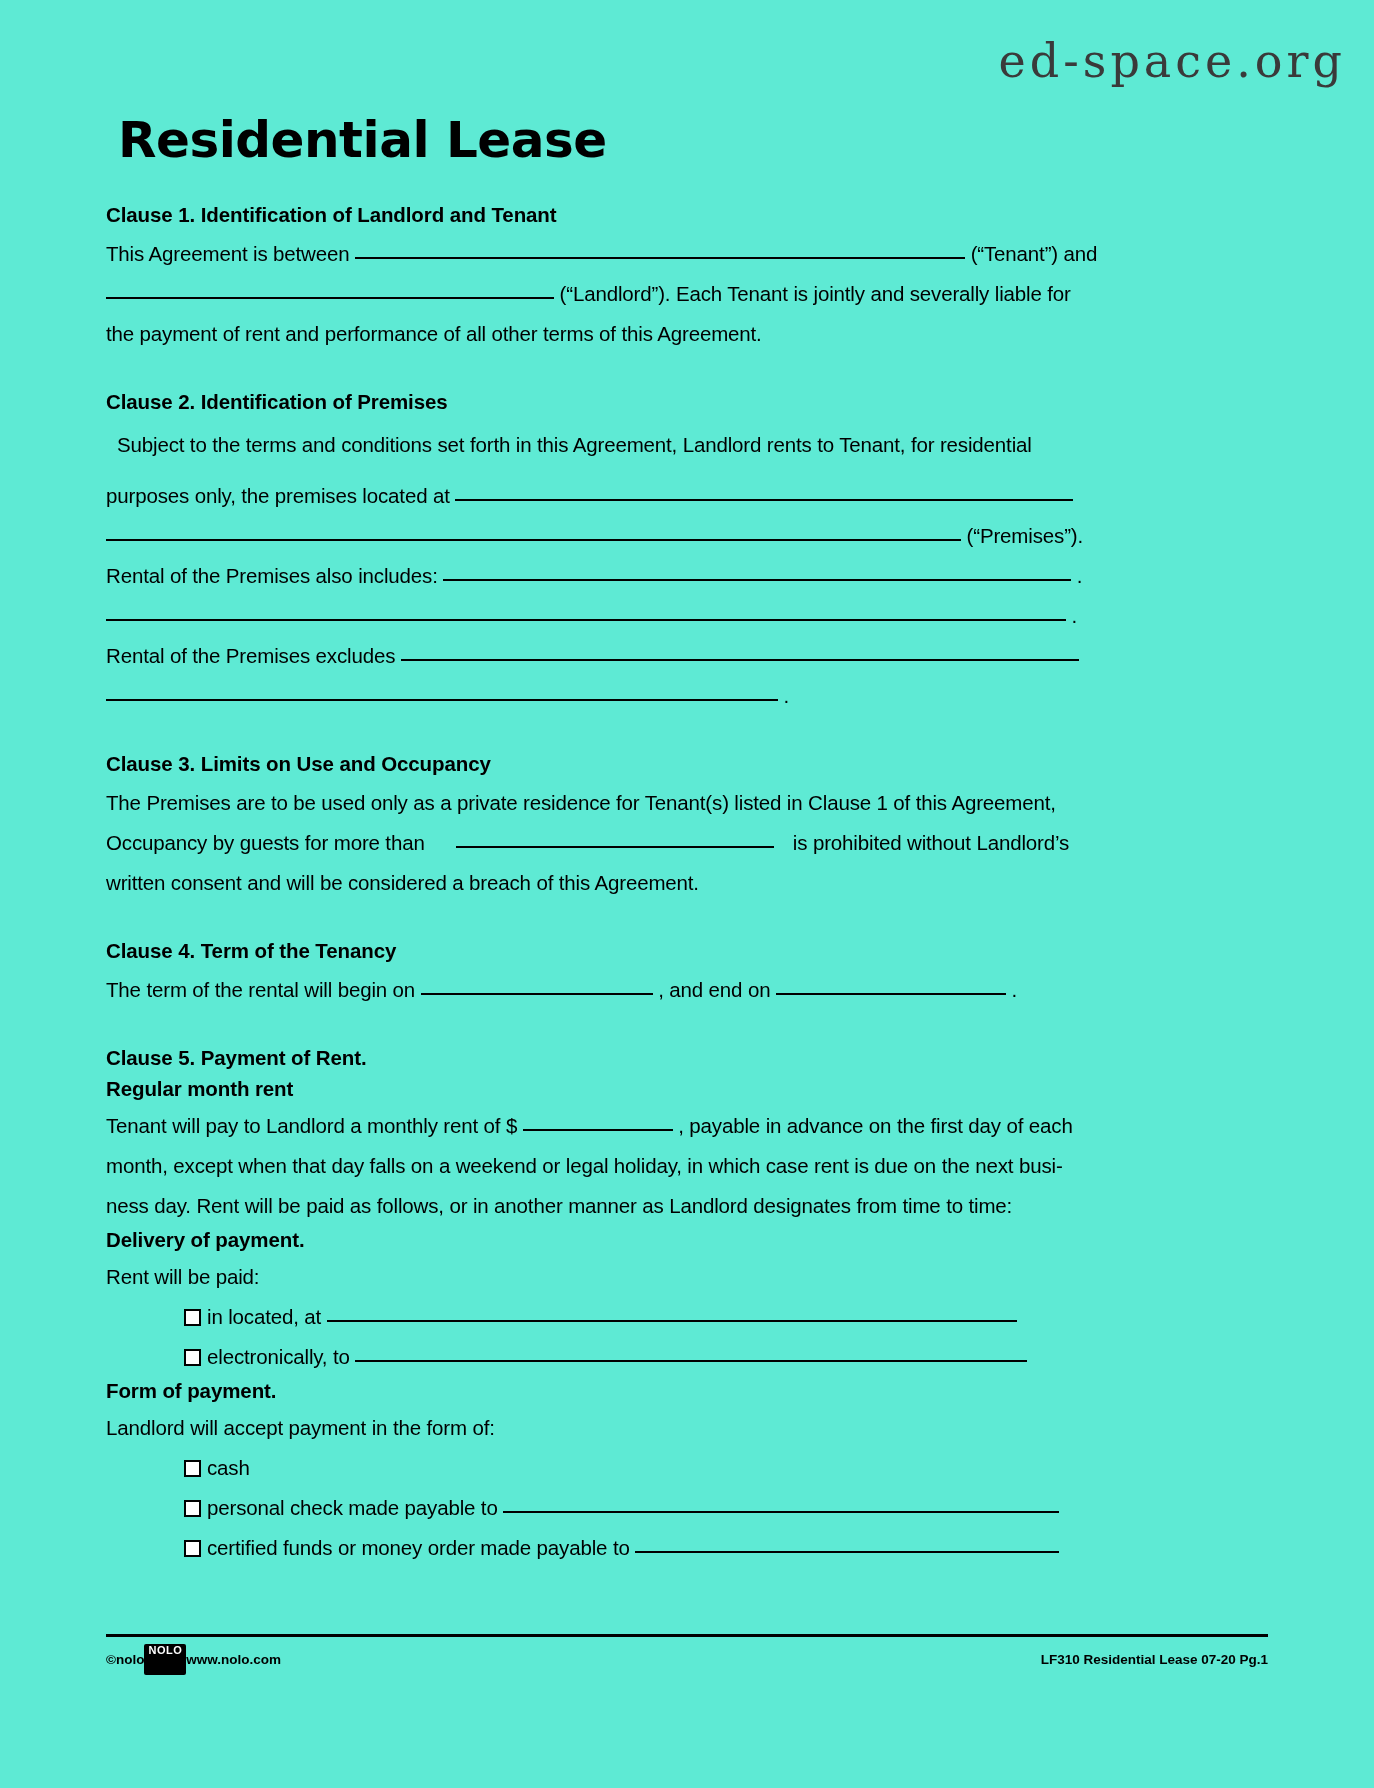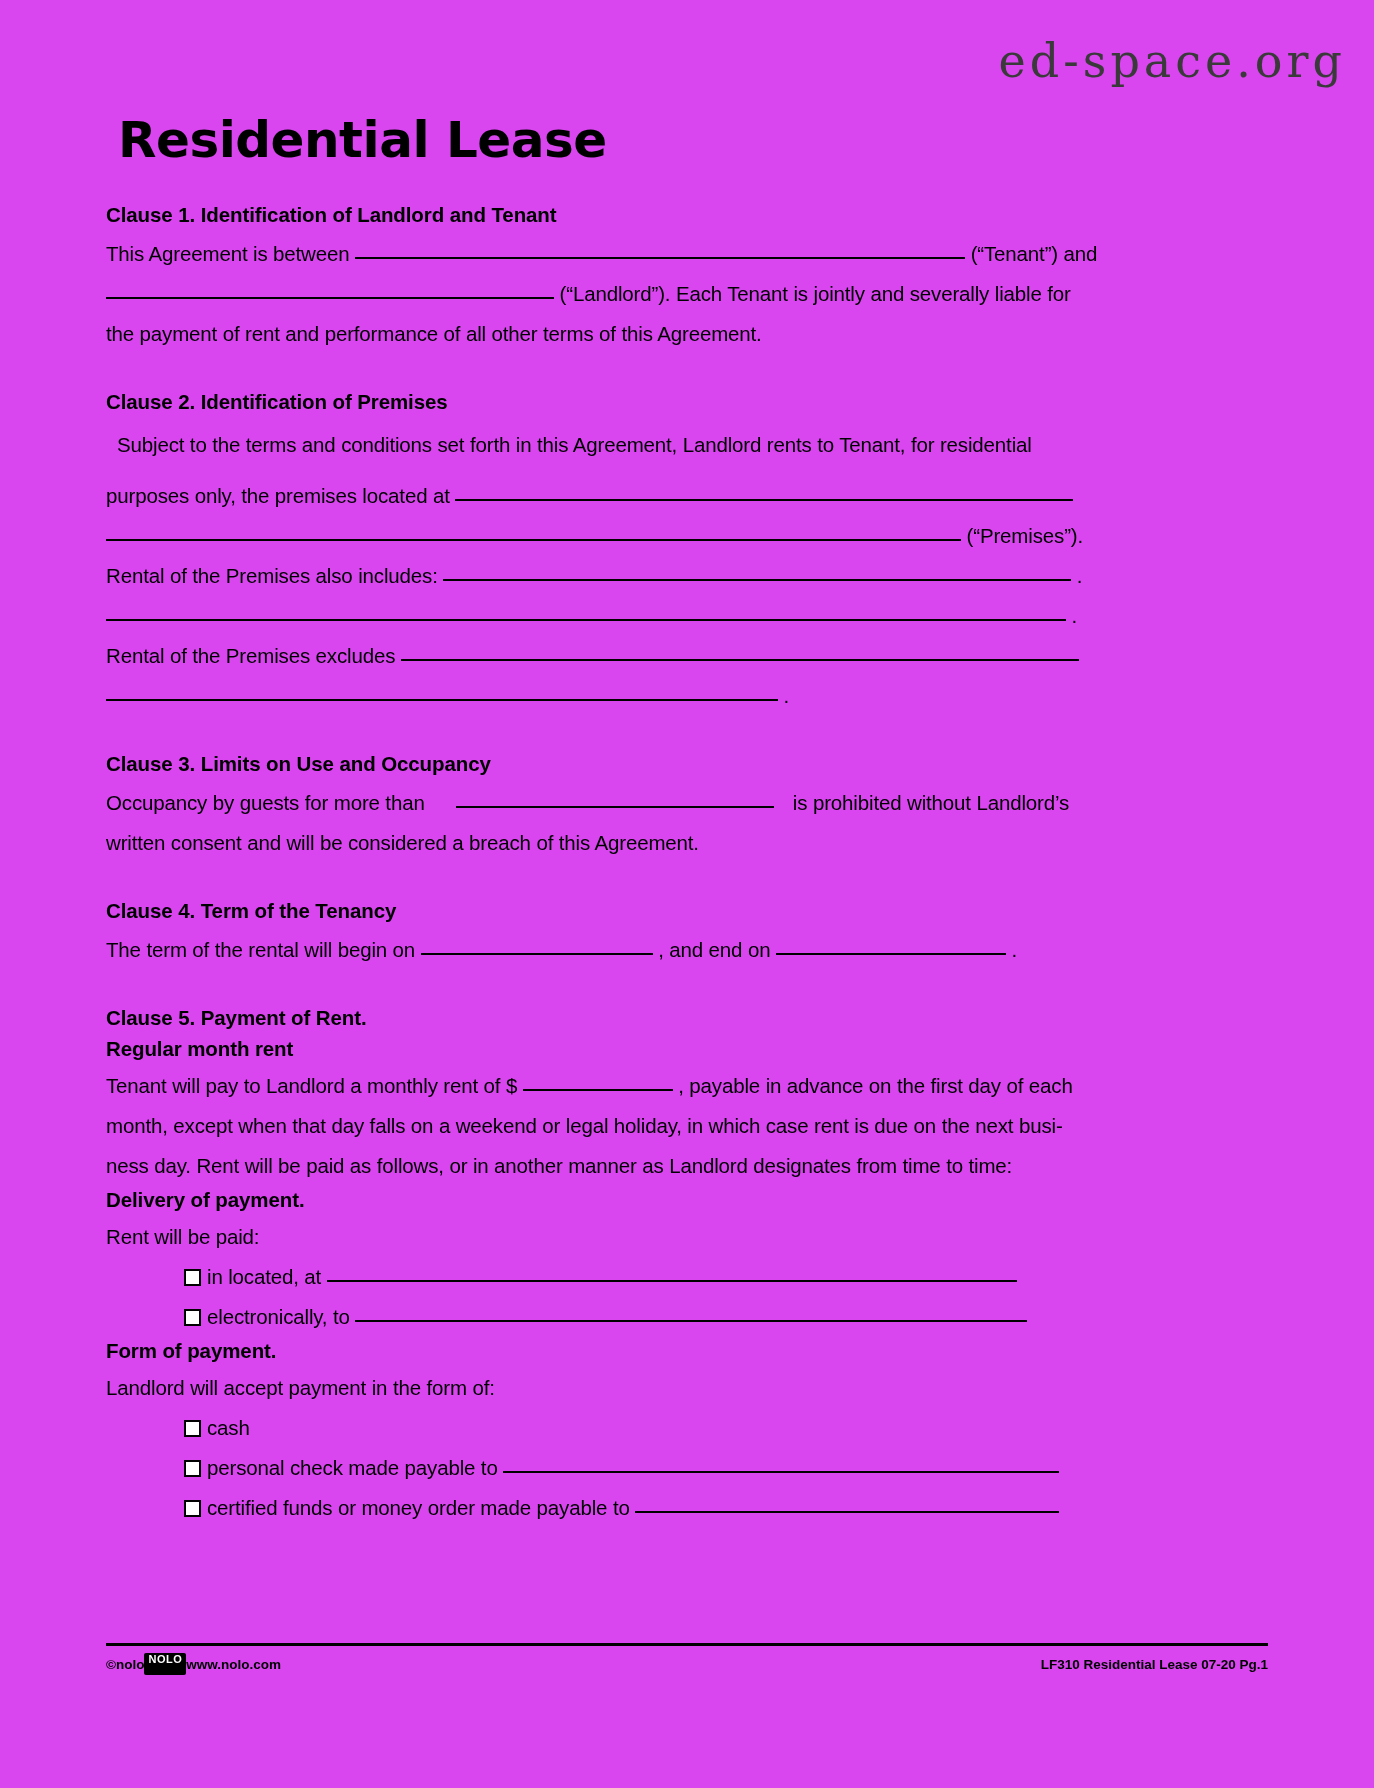--- a/index.html
+++ b/index.html
@@ -4,21 +4,21 @@
 <style>
   html, body {
     margin: 0;
     padding: 0;
     background: #ffffff;
   }
   .page {
     position: relative;
     width: 1374px;
     height: 1788px;
-    background: #d946ef;
+    background: #5eead4;
     font-family: "Liberation Sans", sans-serif;
     color: #000000;
     overflow: hidden;
     box-sizing: border-box;
   }
   .watermark {
     position: absolute;
     top: 34px;
     right: 28px;
     font-family: "DejaVu Serif", serif;
@@ -120,21 +120,21 @@
     align-items: center;
     white-space: nowrap;
   }
   .nolo-badge {
     display: inline-block;
     background: #000;
     color: #fff;
     font-size: 11px;
     font-weight: bold;
     letter-spacing: 0.5px;
-    padding: 1px 4px 10px 4px;
+    padding: 1px 4px 19px 4px;
     line-height: 1;
     border-radius: 2px;
   }
   .footer-right {
     white-space: nowrap;
     font-size: 13.5px;
     font-weight: bold;
   }
   .sp { display:inline-block; }
 </style>
@@ -183,20 +183,21 @@
     <p class="body-line">
       <span>Rental of the Premises excludes</span>
       <span class="rule" style="width:678px"></span>
     </p>
     <p class="body-line">
       <span class="rule" style="width:672px"></span>
       <span>.</span>
     </p>
 
     <div class="clause-head">Clause 3. Limits on Use and Occupancy</div>
+    <p class="body-line">The Premises are to be used only as a private residence for Tenant(s) listed in Clause 1 of this Agreement,</p>
     <p class="body-line">
       <span>Occupancy by guests for more than</span>
       <span class="sp" style="width:20px"></span>
       <span class="rule" style="width:318px"></span>
       <span class="sp" style="width:8px"></span>
       <span>is prohibited without Landlord’s</span>
     </p>
     <p class="body-line">written consent and will be considered a breach of this Agreement.</p>
 
     <div class="clause-head">Clause 4. Term of the Tenancy</div>

